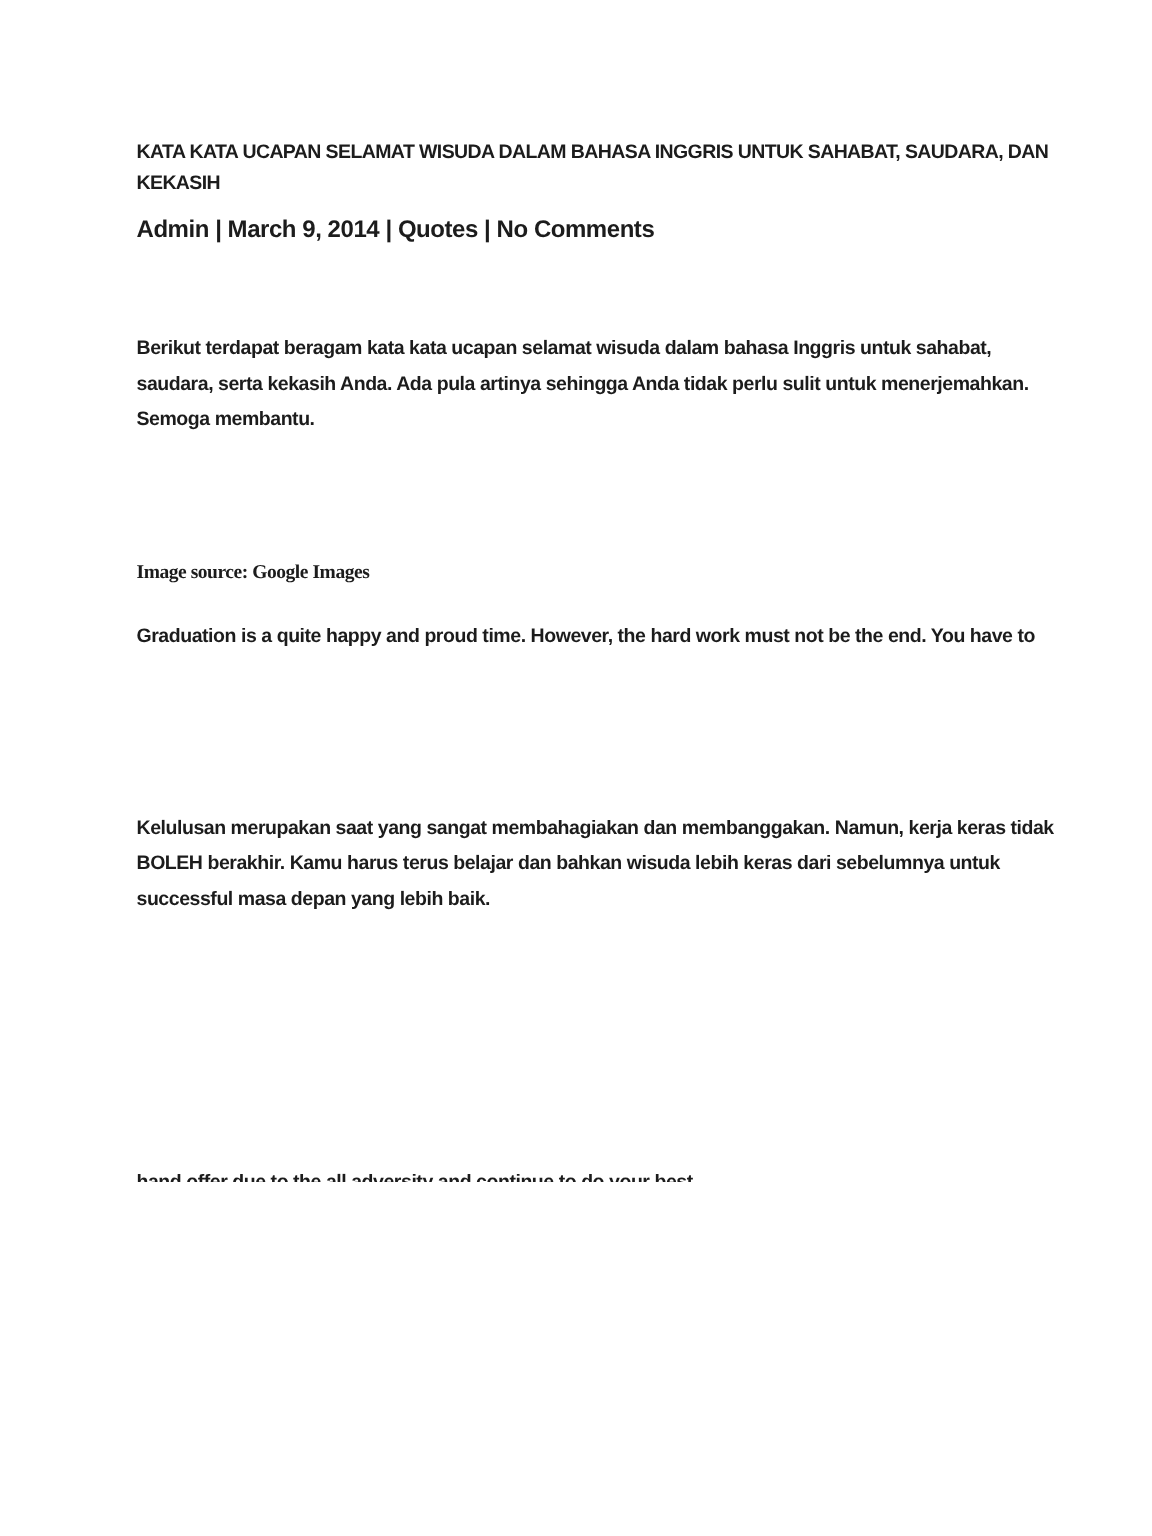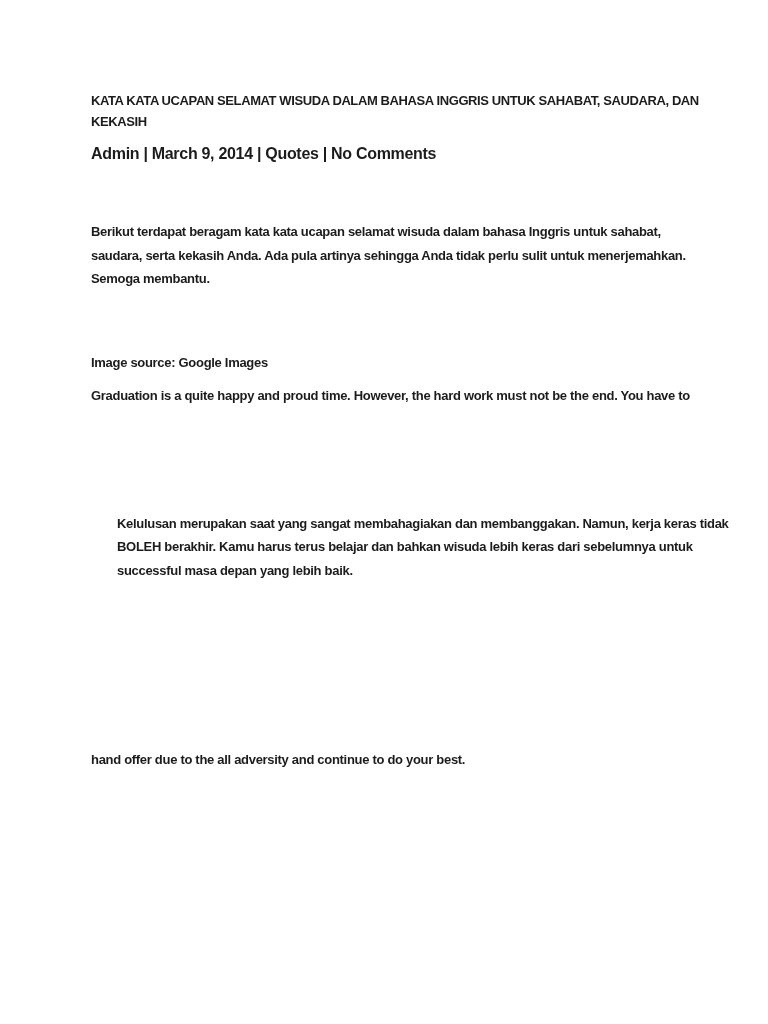--- a/index.html
+++ b/index.html
@@ -36,23 +36,23 @@
   .para {
     font-size: 13px;
     font-weight: 600;
     line-height: 23.5px;
     letter-spacing: -0.3px;
   }
   .para div, .title div {
     white-space: nowrap;
   }
   .intro        { margin-top: 56px; }
-  .img-caption  { margin-top: 60px; }
-  .quote-en     { margin-top: 10px; text-align: right; }
-  .quote-id     { margin-top: 104px; margin-left: 26px; }
+  .img-caption  { margin-top: 78px; font-family: Liberation Serif, serif; }
+  .quote-en     { margin-top: 20px; text-align: right; }
+  .quote-id     { margin-top: 104px; }
   .closing      { margin-top: 166px; }
 </style>
 </head>
 <body>
 
 <div class="page">
 
   <h1 class="title">
     <div>KATA KATA UCAPAN SELAMAT WISUDA DALAM BAHASA INGGRIS UNTUK SAHABAT, SAUDARA, DAN</div>
     <div>KEKASIH</div>

